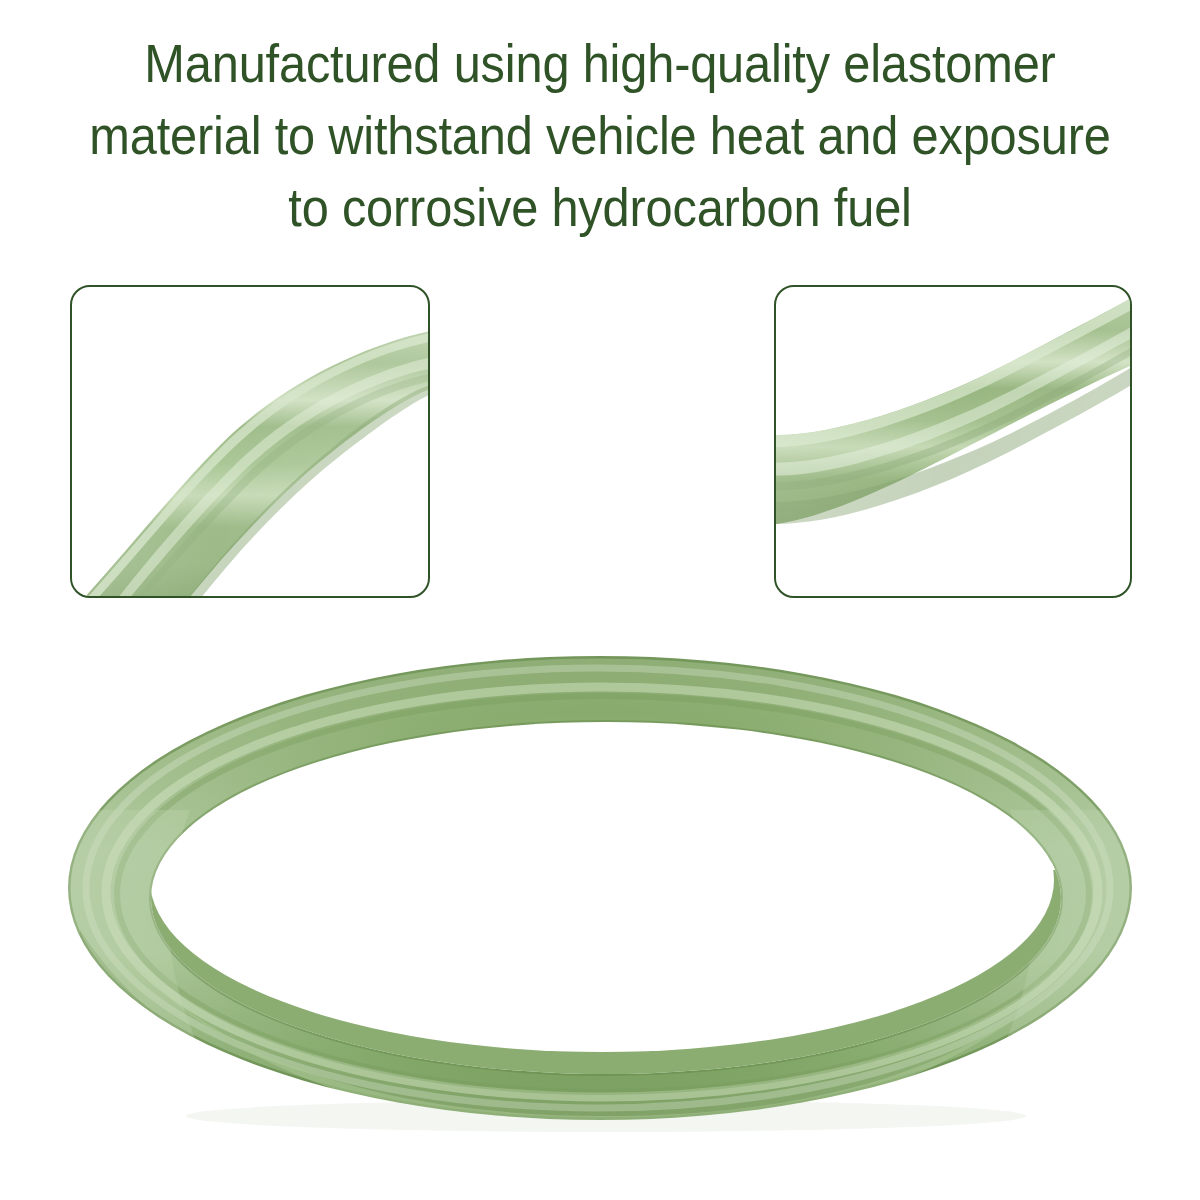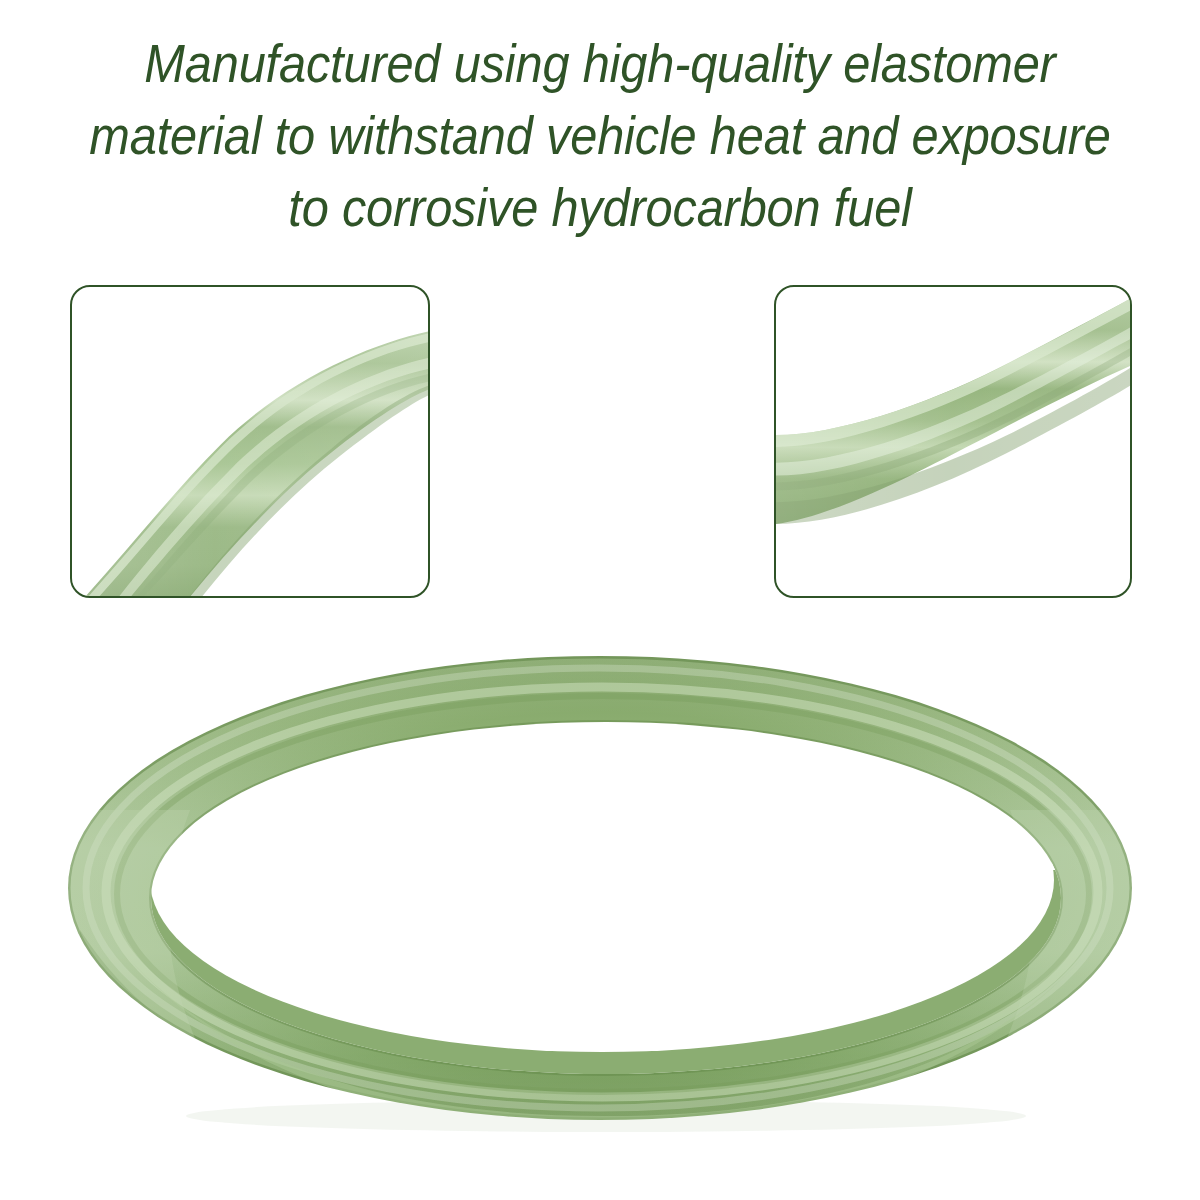--- a/index.html
+++ b/index.html
@@ -10,21 +10,20 @@
   }
   body {
     font-family: "Liberation Sans", "DejaVu Sans", sans-serif;
   }
   #stage {
     position: relative;
     width: 1200px;
     height: 1200px;
     background: #ffffff;
     overflow: hidden;
-    font-style: italic;
   }
 
   
   #headline {
     position: absolute;
     left: 0;
     top: 28px;
     width: 1200px;
     text-align: center;
     color: #2f5327;

